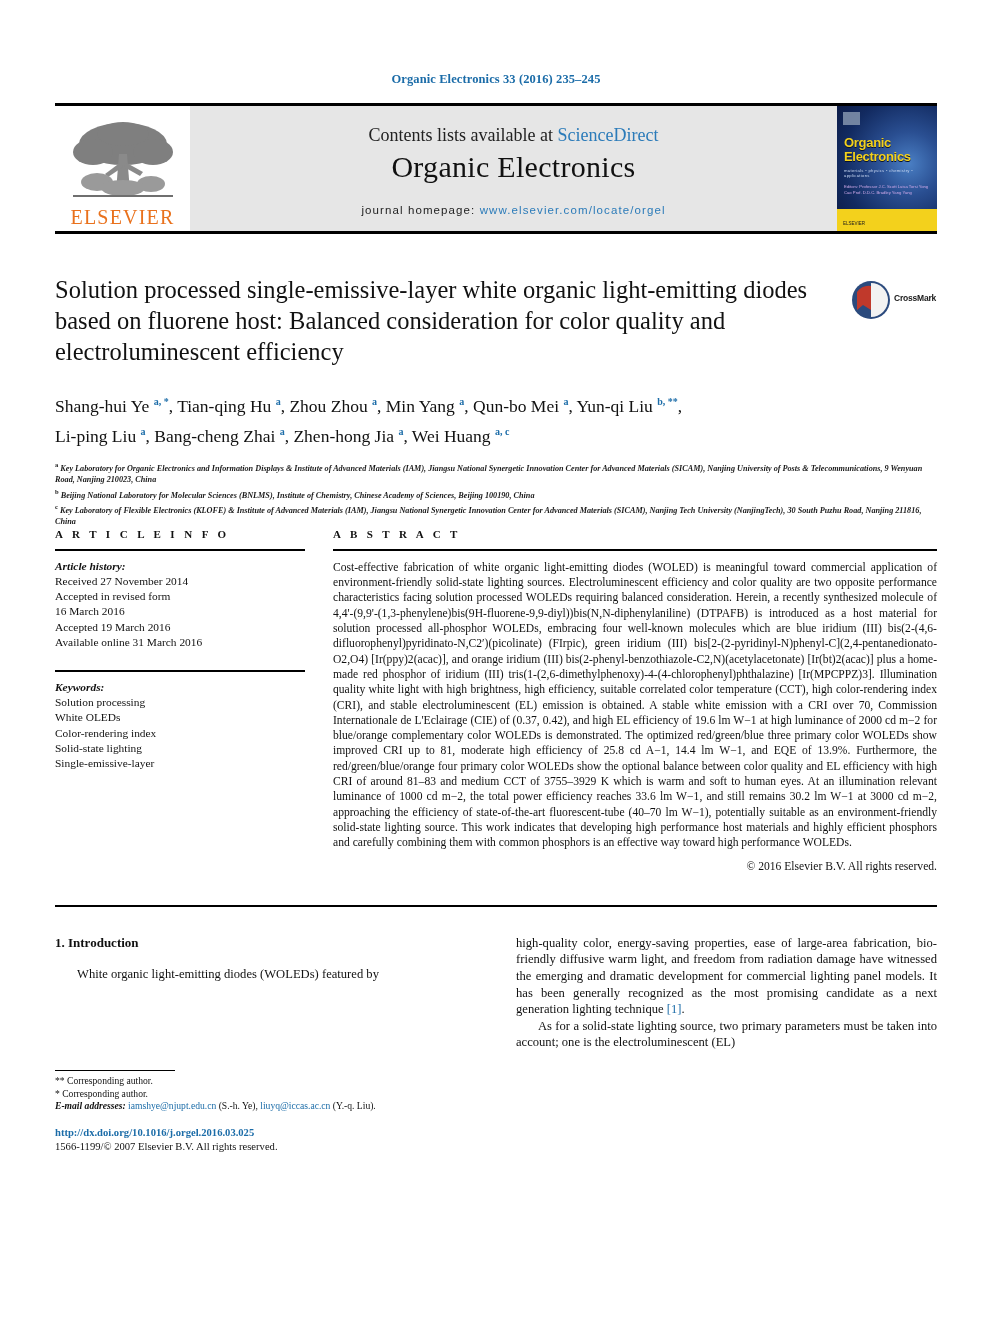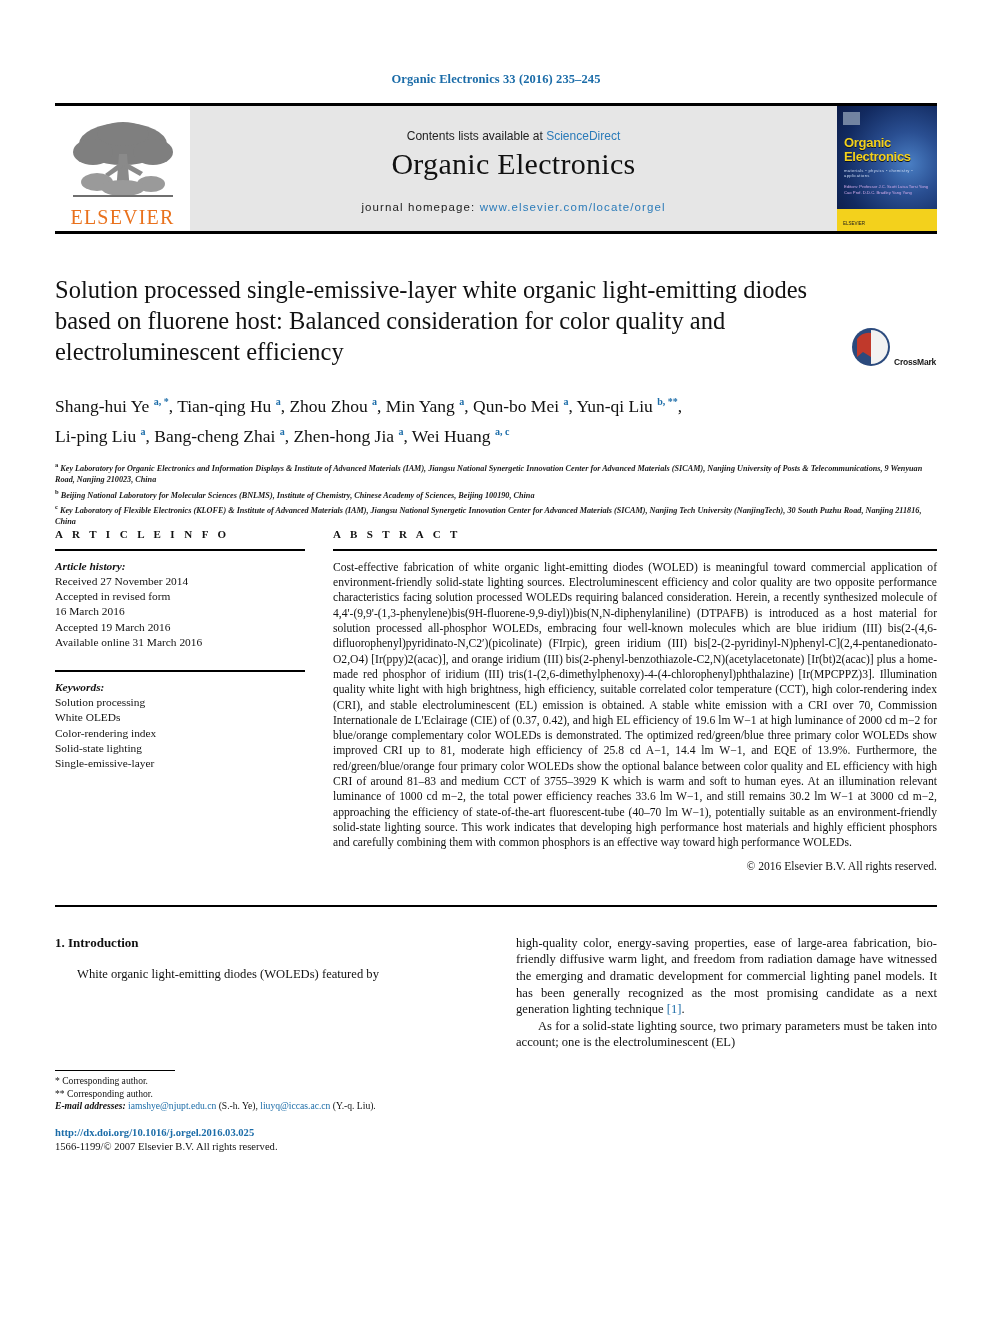--- a/index.html
+++ b/index.html
@@ -64,22 +64,22 @@
   .journal-band {
     flex: 1 1 auto;
     background: #e6e6e6;
     display: flex;
     flex-direction: column;
     align-items: center;
     justify-content: center;
     position: relative;
   }
   .contents-line {
-    font-family: Liberation Sans, sans-serif;
-    font-size: 12px;
+    font-family: Liberation Serif, serif;
+    font-size: 18px;
     color: #222;
     margin-top: 4px;
   }
   .sd-link { color: #2b7bb9; }
   .journal-name {
     font-family: "Liberation Serif", serif;
     font-size: 30px;
     color: #111;
     margin-top: 4px;
     letter-spacing: .3px;
@@ -161,21 +161,21 @@
     flex: 1 1 auto;
     font-size: 24.5px;
     line-height: 31px;
     color: #111;
     font-family: "Liberation Serif", serif;
     padding-right: 18px;
   }
   .crossmark {
     flex: 0 0 86px;
     display: flex;
-    align-items: flex-end;
+    align-items: flex-start;
     justify-content: flex-start;
     gap: 3px;
     padding-top: 6px;
   }
   .cm-badge { width: 40px; height: 40px; }
   .cm-word {
     font-family: "Liberation Sans", sans-serif;
     font-size: 8.5px;
     font-weight: bold;
     color: #1a1a1a;
@@ -435,22 +435,22 @@
     <div class="bcol">
       <div class="para" style="text-indent:0">
         <span>high-quality color, energy-saving properties, ease of large-area fabrication, bio-friendly diffusive warm light, and freedom from radiation damage have witnessed the emerging and dramatic development for commercial lighting panel models. It has been generally recognized as the most promising candidate as a next generation lighting technique </span><span class="ref-link">[1]</span><span>.</span>
       </div>
       <div class="para">As for a solid-state lighting source, two primary parameters must be taken into account; one is the electroluminescent (EL)</div>
     </div>
   </div>
 
   <div class="footnotes">
     <div class="fn-rule"></div>
+    <div class="fn-line">** Corresponding author.</div>
     <div class="fn-line">* Corresponding author.</div>
-    <div class="fn-line">** Corresponding author.</div>
     <div class="fn-line">
       <span class="lab">E-mail addresses:</span>
       <span class="fn-mail">iamshye@njupt.edu.cn</span>
       <span>(S.-h. Ye),</span>
       <span class="fn-mail">liuyq@iccas.ac.cn</span>
       <span>(Y.-q. Liu).</span>
     </div>
   </div>
 
   <div class="doi-block">

